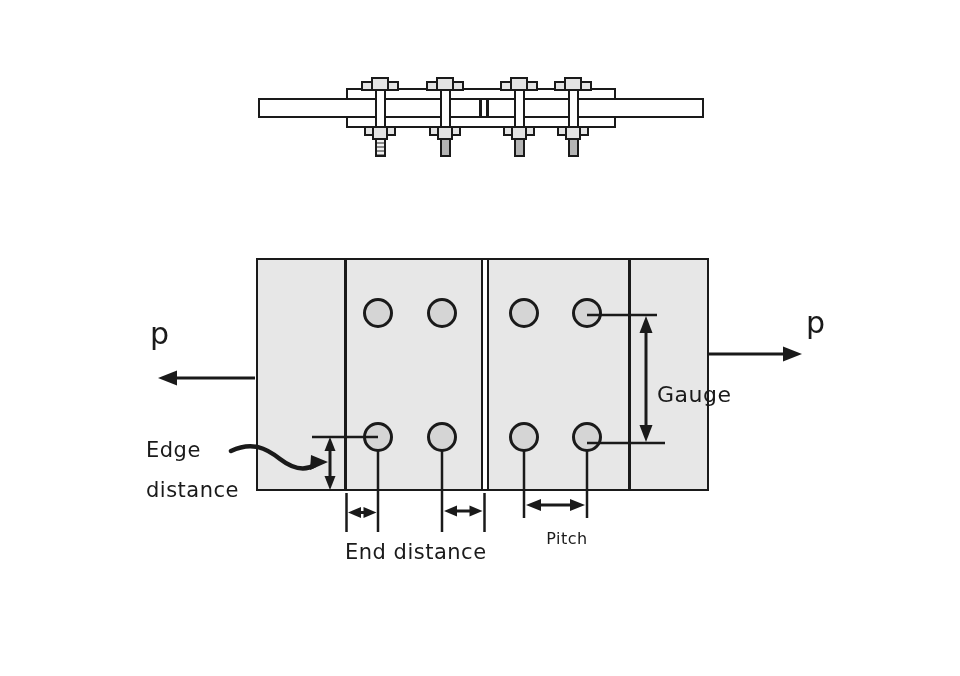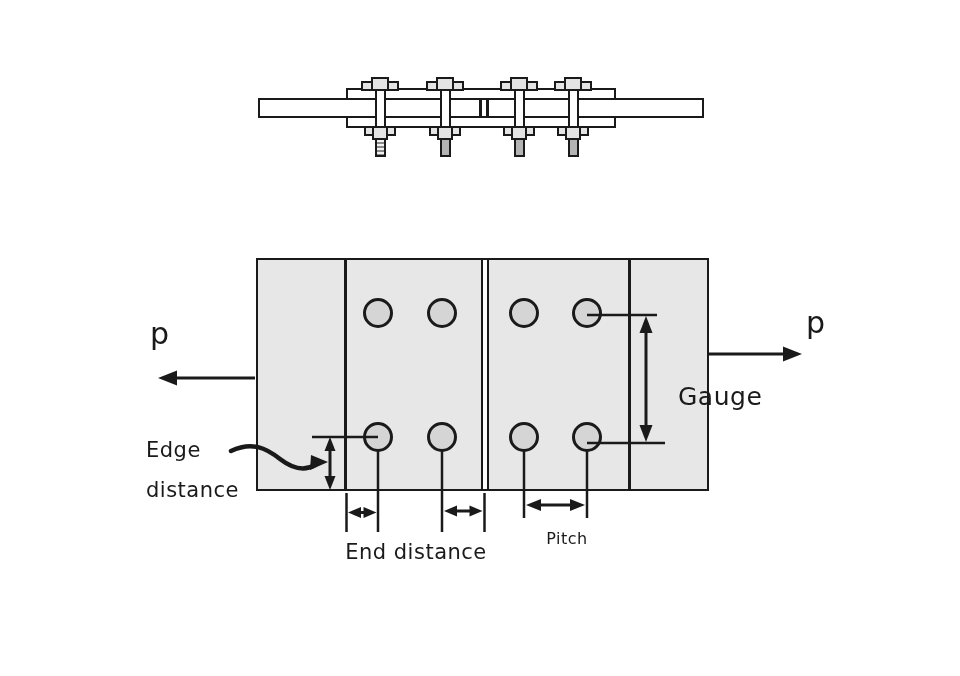--- a/index.html
+++ b/index.html
@@ -33,23 +33,23 @@
   .stud.threaded{background:repeating-linear-gradient(180deg,#f2f2f2 0 2px,#8a8a8a 2px 4px);}
   
   .plan-plate{left:256px;top:258px;width:453px;height:233px;background:var(--plate);border:2.5px solid var(--line);}
   .cover-line{top:258px;width:3px;height:233px;background:var(--line);}
   .joint-gap{left:483px;top:260px;width:4px;height:229px;background:#fff;}
   .joint-gap-line{top:258px;width:2px;height:233px;background:var(--line);}
   .hole{width:30px;height:30px;border-radius:50%;background:var(--hole);border:3px solid var(--line);}
   
   .lbl{position:absolute;white-space:nowrap;letter-spacing:.5px;}
   .lbl-p{font-size:30px;}
-  .lbl-gauge{left:678px;top:382px;font-size:25px;}
+  .lbl-gauge{left:657px;top:382px;font-size:22px;}
   .lbl-edge{left:146px;top:430px;font-size:21px;line-height:40px;}
-  .lbl-end{left:345px;top:540px;width:142px;text-align:center;font-size:21px;}
+  .lbl-end{left:345px;top:540px;width:142px;text-align:left;font-size:21px;}
   .lbl-pitch{left:523px;top:529px;width:88px;text-align:center;font-size:16px;}
   svg.overlay{position:absolute;left:0;top:0;}
   svg .st{stroke:var(--line);stroke-width:3;fill:none;}
   svg .thin{stroke:var(--line);stroke-width:2.5;fill:none;}
   svg .hd{fill:var(--line);stroke:none;}
   svg .sq{stroke:var(--line);stroke-width:4.5;fill:none;stroke-linecap:round;}
 </style>
 </head>
 <body>
 

